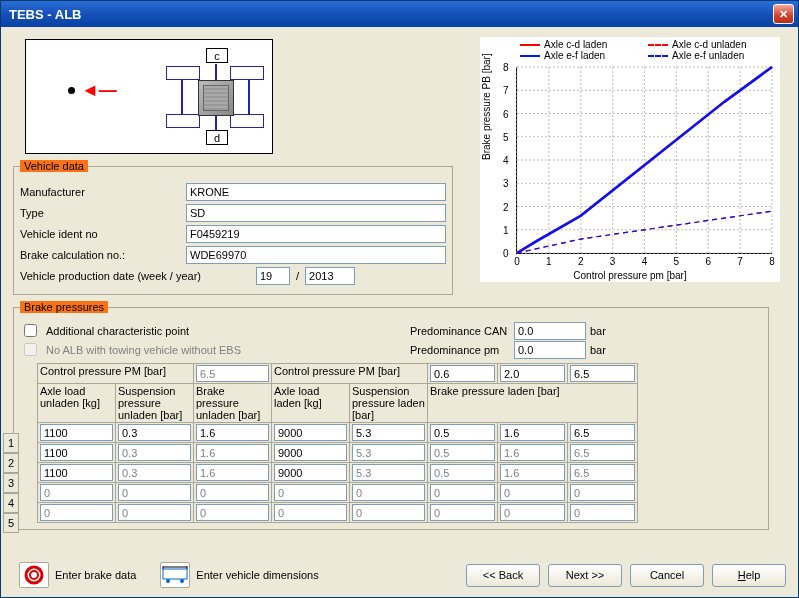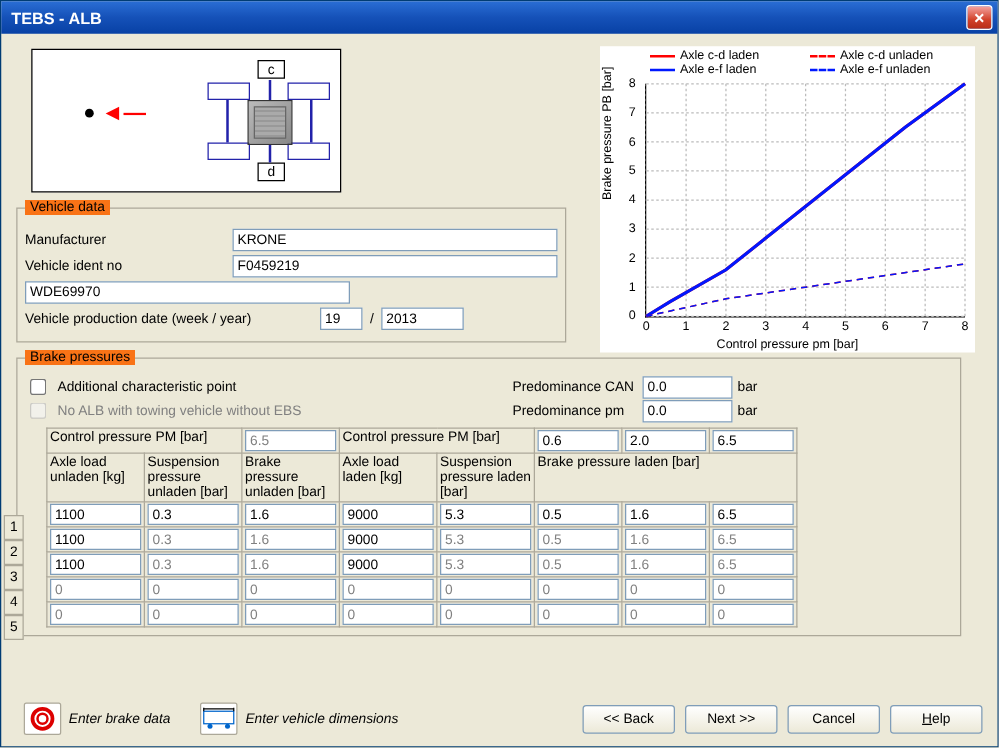--- a/index.html
+++ b/index.html
@@ -143,21 +143,21 @@
   .bottom-bar {
     position:absolute;
     left:12px; right:12px; bottom:8px;
     display:flex;
     align-items:center;
     gap:12px;
   }
   .tool-btn {
     display:flex; align-items:center; gap:6px;
     background:transparent; border:none; cursor:pointer;
-    font-size:11px; text-align:center;font-style:italic;
+    font-size:11px; text-align:center;
   }
   .tool-icon {
     width:30px; height:26px;
     border:1px solid #ACA899; border-radius:2px;
     display:flex; align-items:center; justify-content:center;
     background:#fff;
   }
   .nav-btns { margin-left:auto; display:flex; gap:8px;}
   button.std {
     min-width:74px; height:23px;
@@ -271,31 +271,36 @@
       <div class="xtitle">Control pressure pm [bar]</div>
     </div>
 
     <fieldset style="width:432px;">
       <legend>Vehicle data</legend>
       <div class="vd-row">
         <span class="vd-label">Manufacturer</span>
         <input type="text" class="vd-input" value="KRONE" style="">
       </div>
       <div class="vd-row">
+        <span class="vd-label">Type</span>
+        <input type="text" class="vd-input" value="SD" style="">
+      </div>
+      <div class="vd-row">
         <span class="vd-label">Vehicle ident no</span>
         <input type="text" class="vd-input" value="F0459219" style="">
       </div>
       <div class="vd-row">
+        <span class="vd-label">Brake calculation no.:</span>
         <input type="text" class="vd-input" value="WDE69970" style="">
       </div>
       <div class="vd-row">
         <span class="vd-label" style="width:230px">Vehicle production date (week / year)</span>
         <input type="text" style="width: 34px;" value="19">
         <span>/</span>
-        <input type="text" style="width: 66px;" value="2013">
+        <input type="text" style="width: 50px;" value="2013">
       </div>
     </fieldset>
 
     <fieldset style="width: 756px; position: relative;">
       <legend>Brake pressures</legend>
 
       <div class="bp-top">
         <div class="chk-row">
           <input type="checkbox" style="">
           <span>Additional characteristic point</span>

